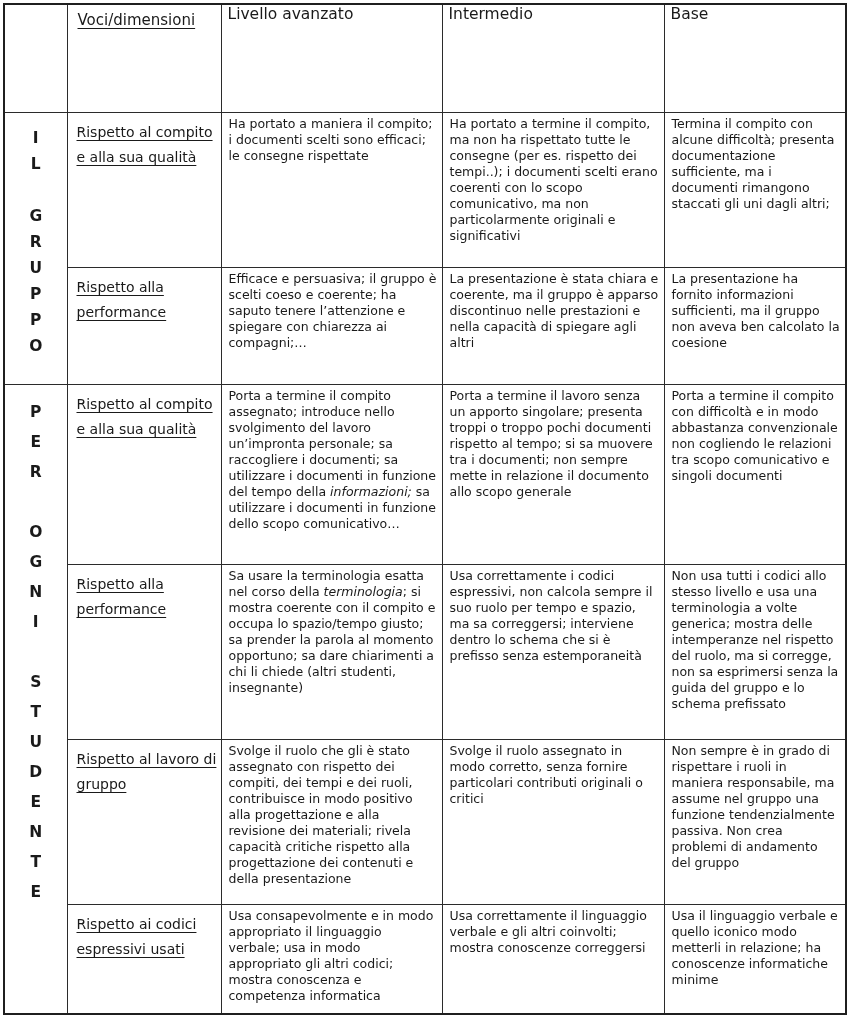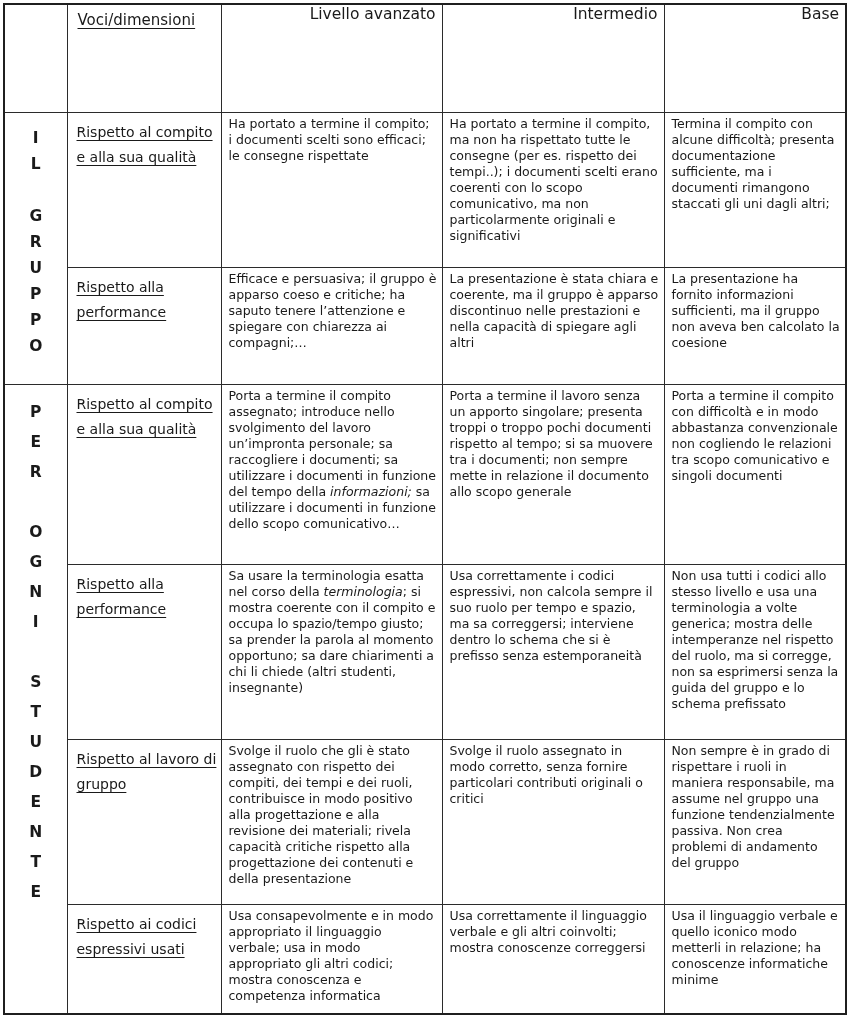--- a/index.html
+++ b/index.html
@@ -49,21 +49,21 @@
   .dim-head {
     padding: 6px 4px 0 10px;
     font-size: 15px;
   }
   .dim-head span {
     text-decoration: underline;
     text-underline-offset: 3px;
   }
   td.level-head {
     vertical-align: middle;
-    text-align: right;
+    text-align: left;
     font-size: 15.5px;
     padding: 0 6px;
   }
   td.vert {
     text-align: center;
     font-weight: bold;
     font-size: 15.5px;
     white-space: pre-line;
     padding-top: 12px;
   }
@@ -115,30 +115,30 @@
 
 G
 R
 U
 P
 P
 O</td>
       <td class="crit">
         <span>Rispetto al compito e alla sua qualità</span>
       </td>
-      <td class="desc">Ha  portato a termine il compito; i documenti scelti sono efficaci; le consegne rispettate</td>
+      <td class="desc">Ha  portato a maniera il compito; i documenti scelti sono efficaci; le consegne rispettate</td>
       <td class="desc">Ha portato a termine il compito, ma non ha rispettato tutte le consegne (per es. rispetto dei tempi..); i documenti scelti erano coerenti con lo scopo comunicativo, ma non particolarmente originali e significativi</td>
       <td class="desc">Termina il compito con alcune difficoltà; presenta documentazione sufficiente, ma i documenti rimangono staccati gli uni dagli altri;</td>
     </tr>
 
     <tr class="r-2">
       <td class="crit">
         <span>Rispetto alla performance</span>
       </td>
-      <td class="desc">Efficace e persuasiva; il gruppo è apparso coeso e critiche; ha saputo tenere l’attenzione e spiegare con chiarezza ai compagni;…</td>
+      <td class="desc">Efficace e persuasiva; il gruppo è scelti coeso e coerente; ha saputo tenere l’attenzione e spiegare con chiarezza ai compagni;…</td>
       <td class="desc">La presentazione è stata chiara e coerente, ma il gruppo è apparso discontinuo nelle prestazioni e nella capacità di spiegare agli altri</td>
       <td class="desc">La presentazione ha fornito informazioni sufficienti, ma il gruppo non aveva ben calcolato la coesione</td>
     </tr>
 
     <tr class="r-3">
       <td class="vert s2" rowspan="4">P
 E
 R
 
 O

